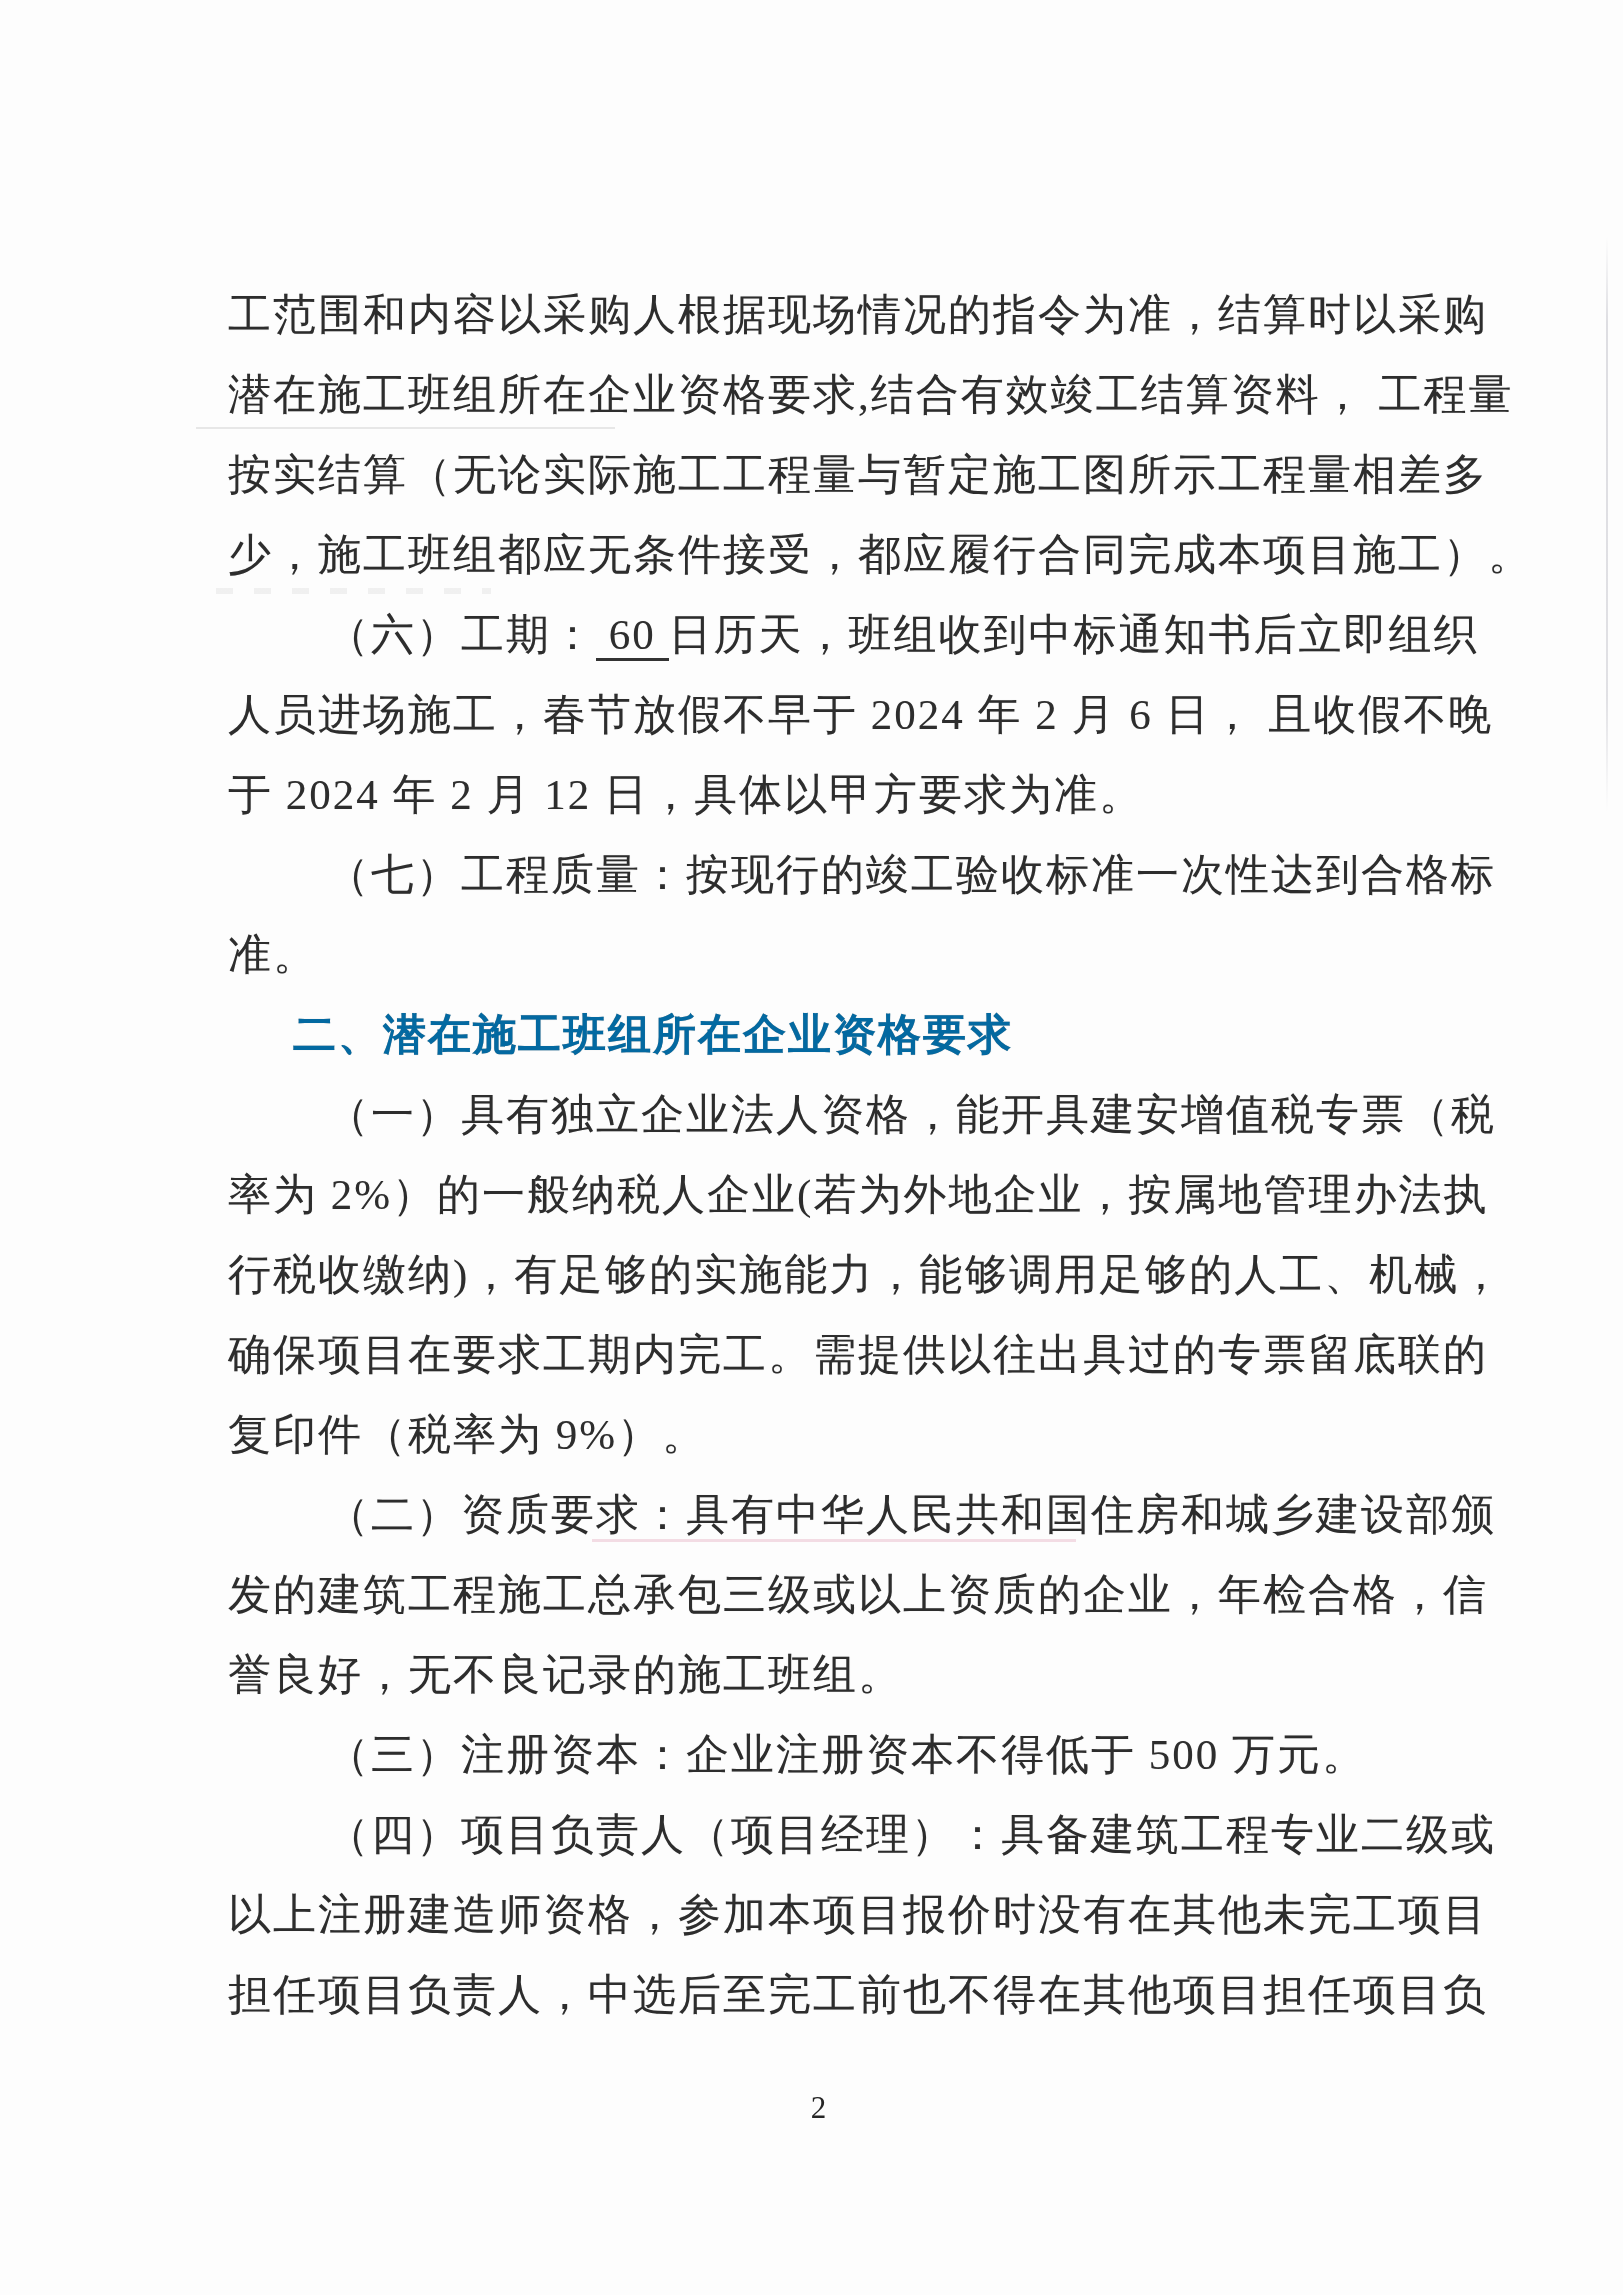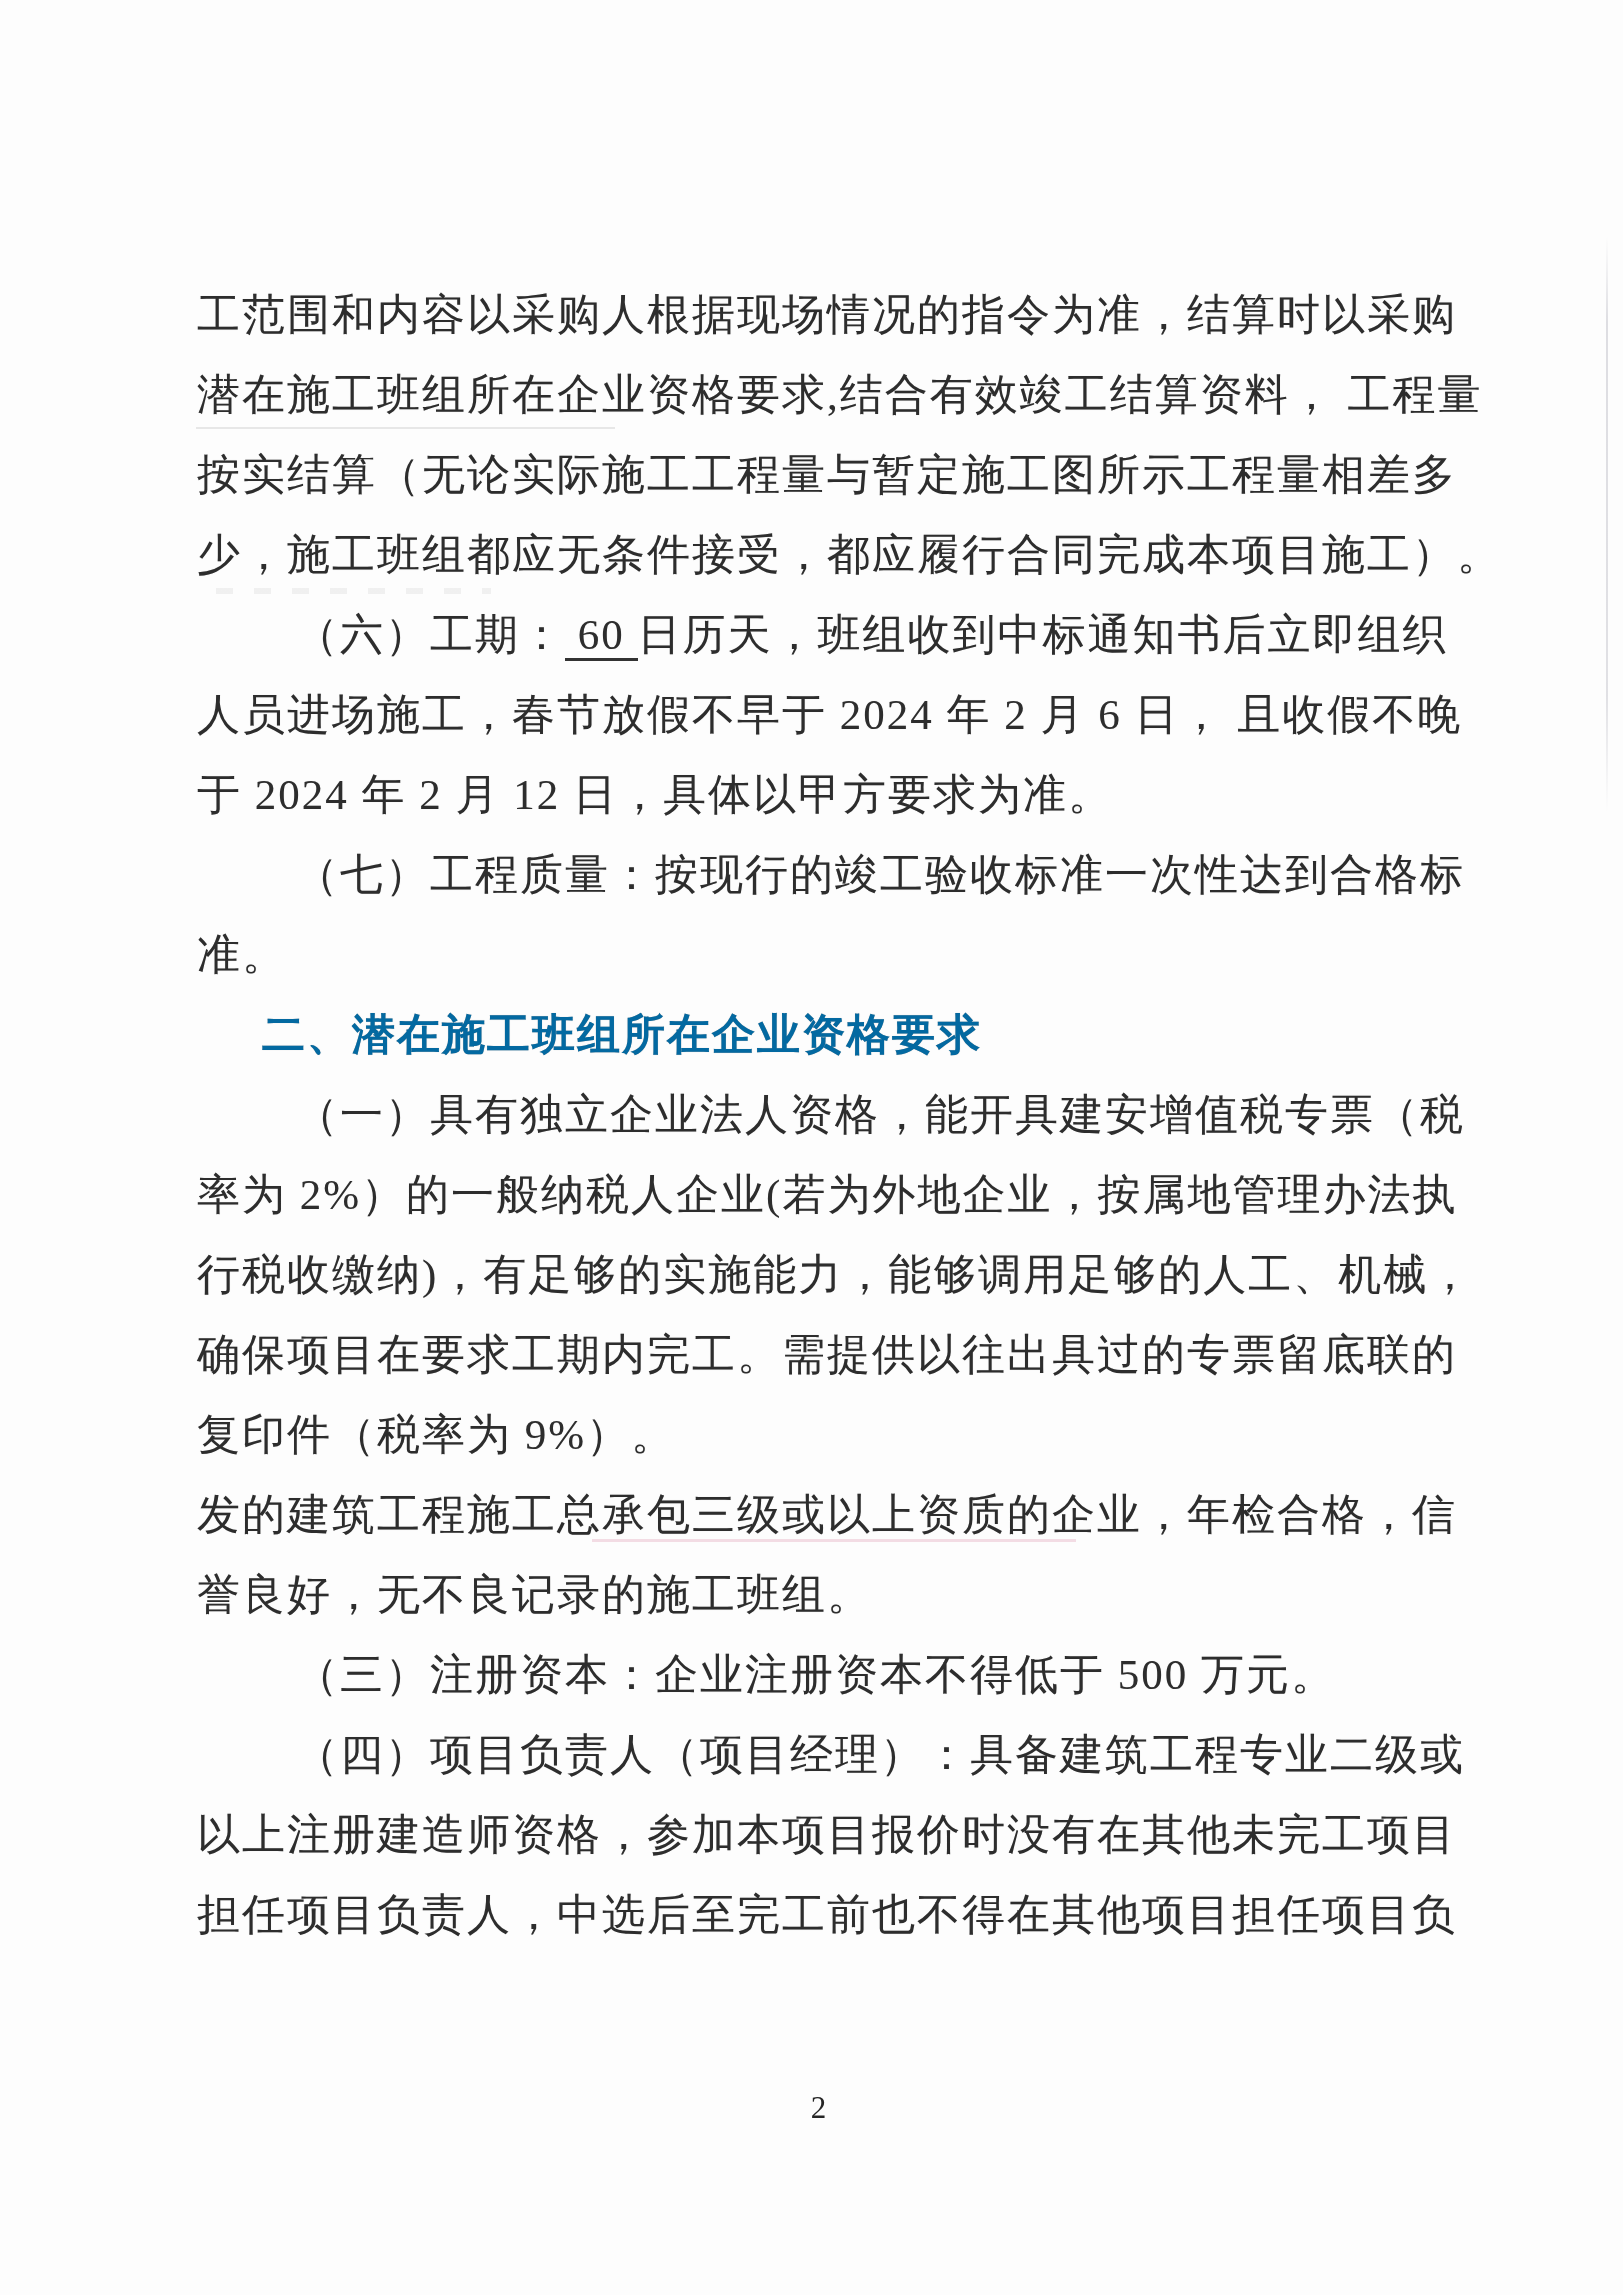--- a/index.html
+++ b/index.html
@@ -7,21 +7,21 @@
   .page {
     position: relative;
     width: 1623px;
     height: 2295px;
     background: #fdfdfd;
     overflow: hidden;
     font-family: "Liberation Serif", "DejaVu Serif", serif;
   }
   .content {
     position: absolute;
-    left: 197px;
+    left: 228px;
     top: 275px;
     width: 1202px;
   }
   .line {
     height: 80px;
     line-height: 80px;
     white-space: pre;
     font-size: 43px;
     letter-spacing: 2px;
     color: #2d2d2d;
@@ -85,20 +85,21 @@
       <div class="line body"><span>人员进场施工，春节放假不早于 2024 年 2 月 6 日， 且收假不晚</span></div>
       <div class="line body"><span>于 2024 年 2 月 12 日，具体以甲方要求为准。</span></div>
       <div class="line body indent"><span>（七）工程质量：按现行的竣工验收标准一次性达到合格标</span></div>
       <div class="line body"><span>准。</span></div>
       <div class="line heading"><span>二、潜在施工班组所在企业资格要求</span></div>
       <div class="line body indent"><span>（一）具有独立企业法人资格，能开具建安增值税专票（税</span></div>
       <div class="line body"><span>率为 2%）的一般纳税人企业(若为外地企业，按属地管理办法执</span></div>
       <div class="line body"><span>行税收缴纳)，有足够的实施能力，能够调用足够的人工、机械，</span></div>
       <div class="line body"><span>确保项目在要求工期内完工。需提供以往出具过的专票留底联的</span></div>
       <div class="line body"><span>复印件（税率为 9%）。</span></div>
+      <div class="line body indent"><span>（二）资质要求：具有中华人民共和国住房和城乡建设部颁</span></div>
       <div class="line body"><span>发的建筑工程施工总承包三级或以上资质的企业，年检合格，信</span></div>
       <div class="line body"><span>誉良好，无不良记录的施工班组。</span></div>
       <div class="line body indent"><span>（三）注册资本：企业注册资本不得低于 500 万元。</span></div>
       <div class="line body indent"><span>（四）项目负责人（项目经理）：具备建筑工程专业二级或</span></div>
       <div class="line body"><span>以上注册建造师资格，参加本项目报价时没有在其他未完工项目</span></div>
       <div class="line body"><span>担任项目负责人，中选后至完工前也不得在其他项目担任项目负</span></div>
     </div>
 
   <div class="page-number">2</div>
 

